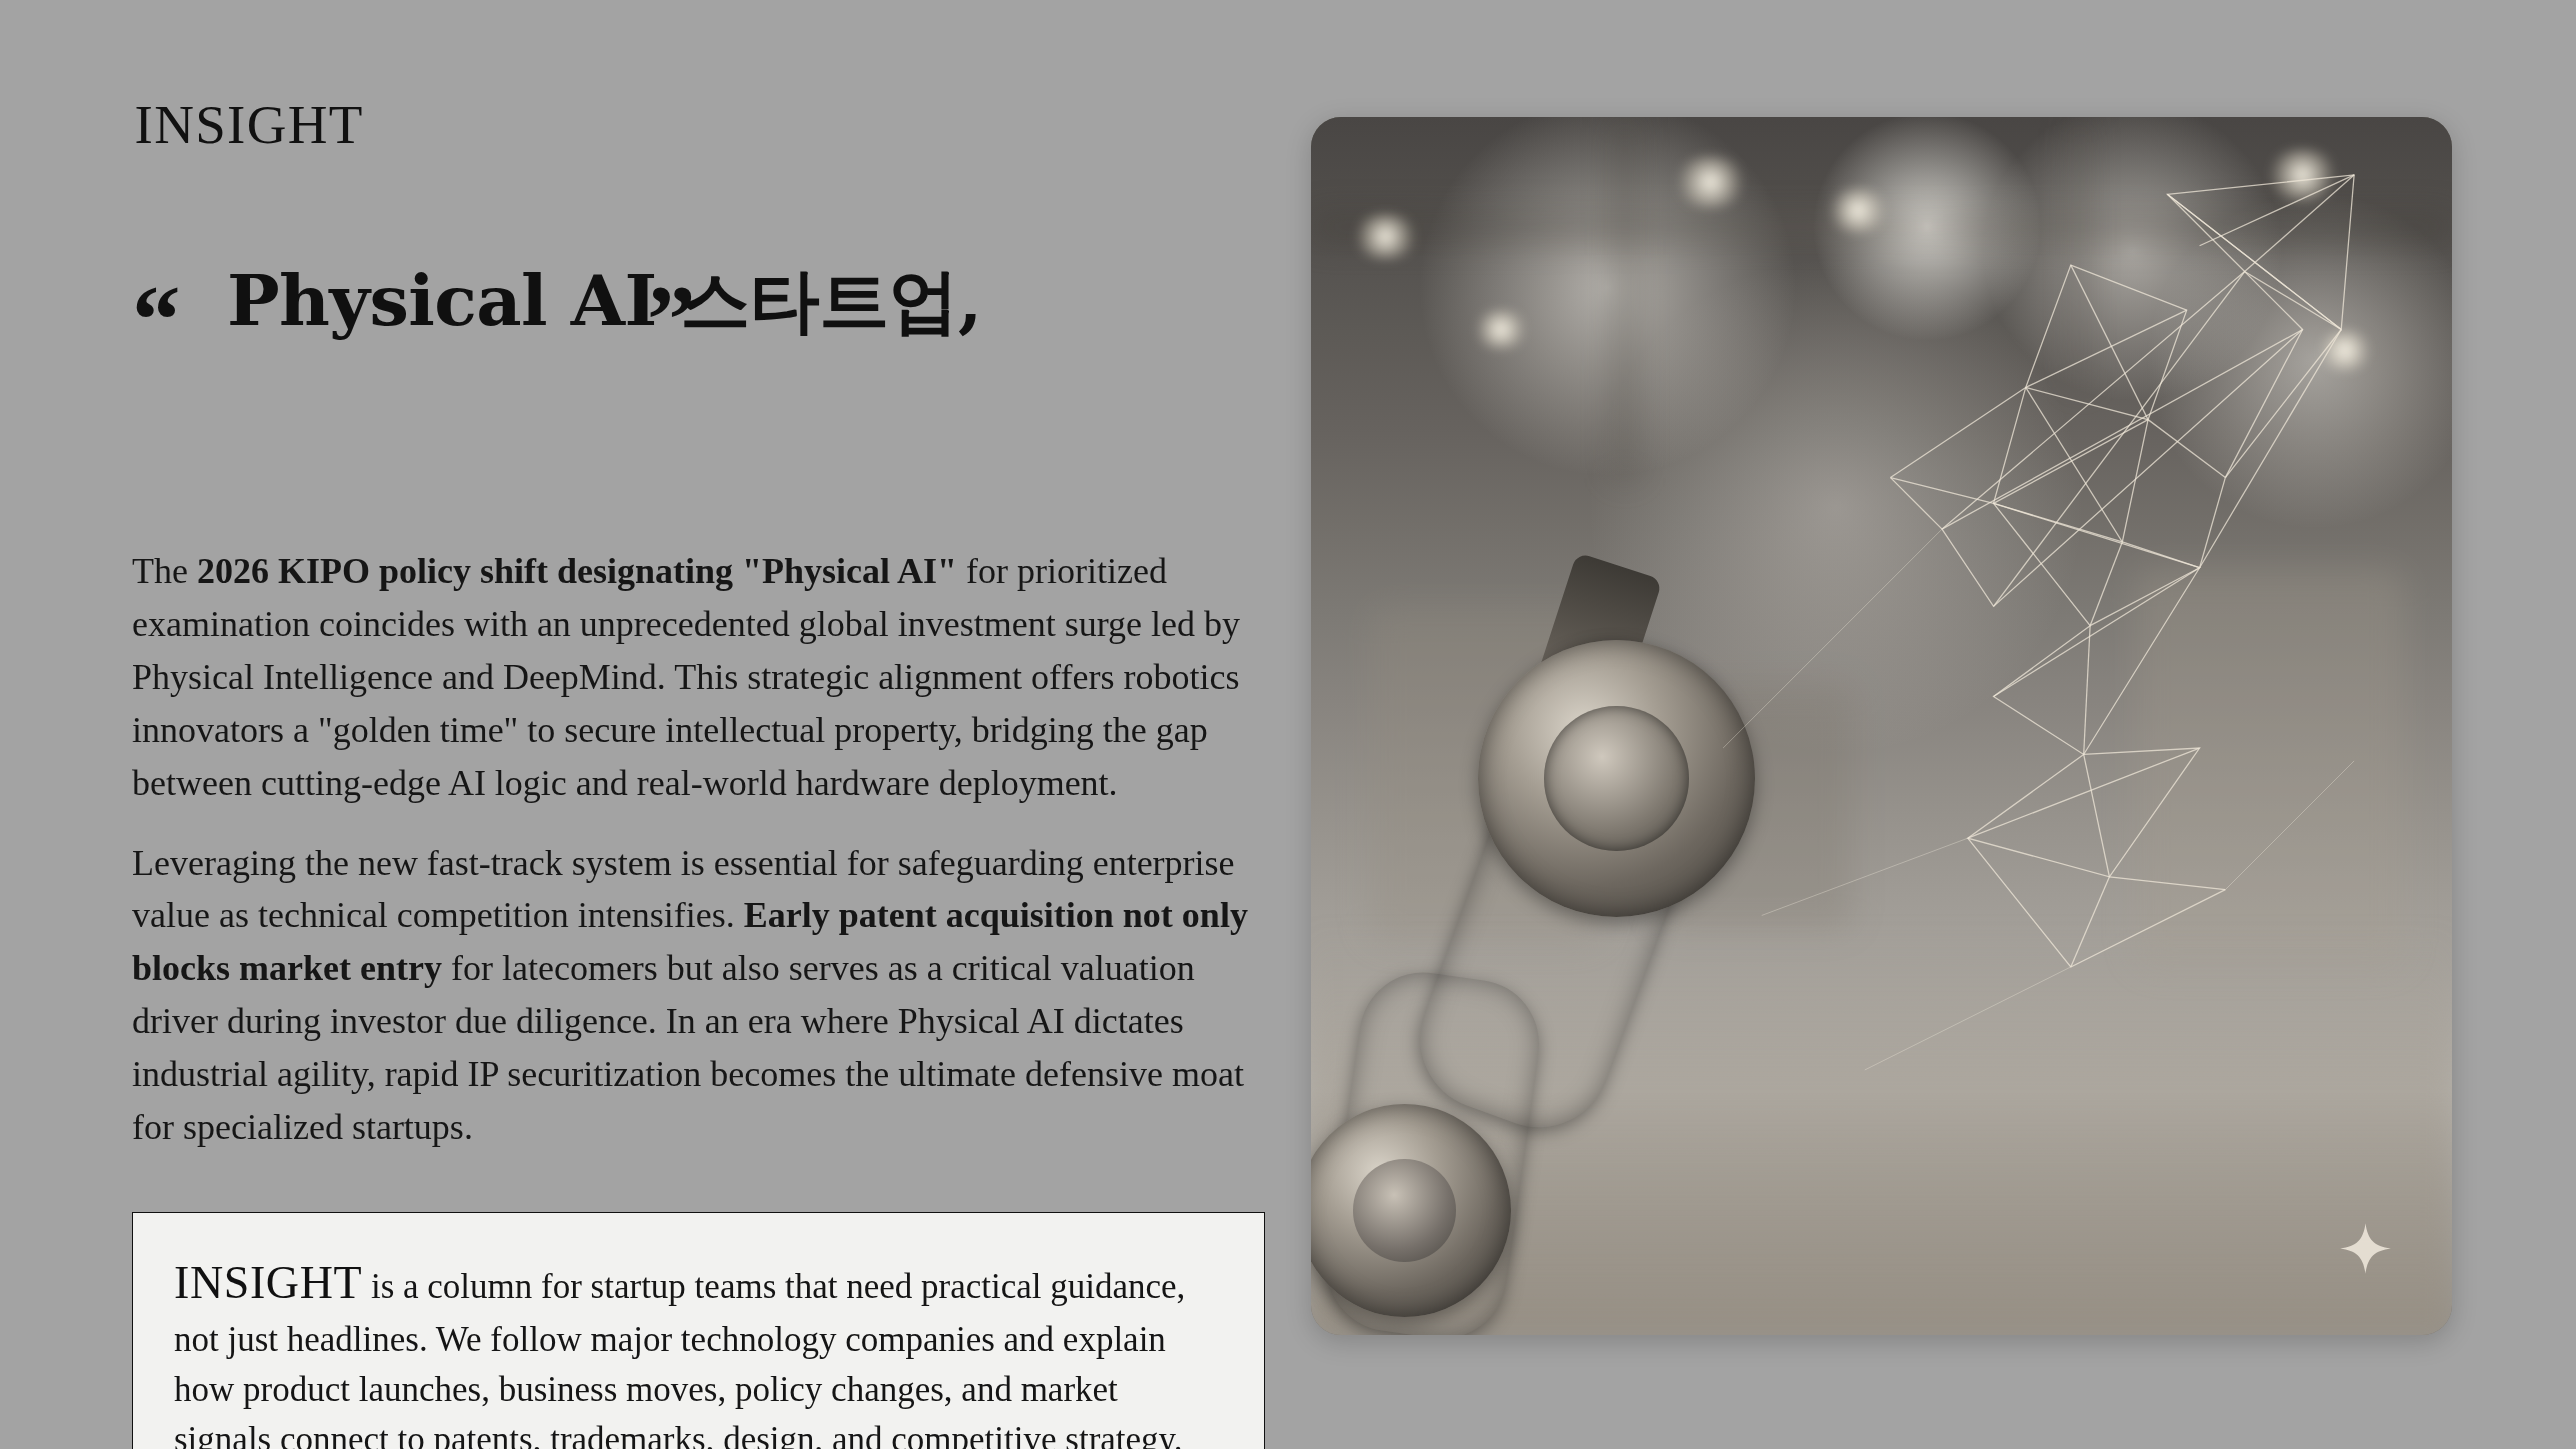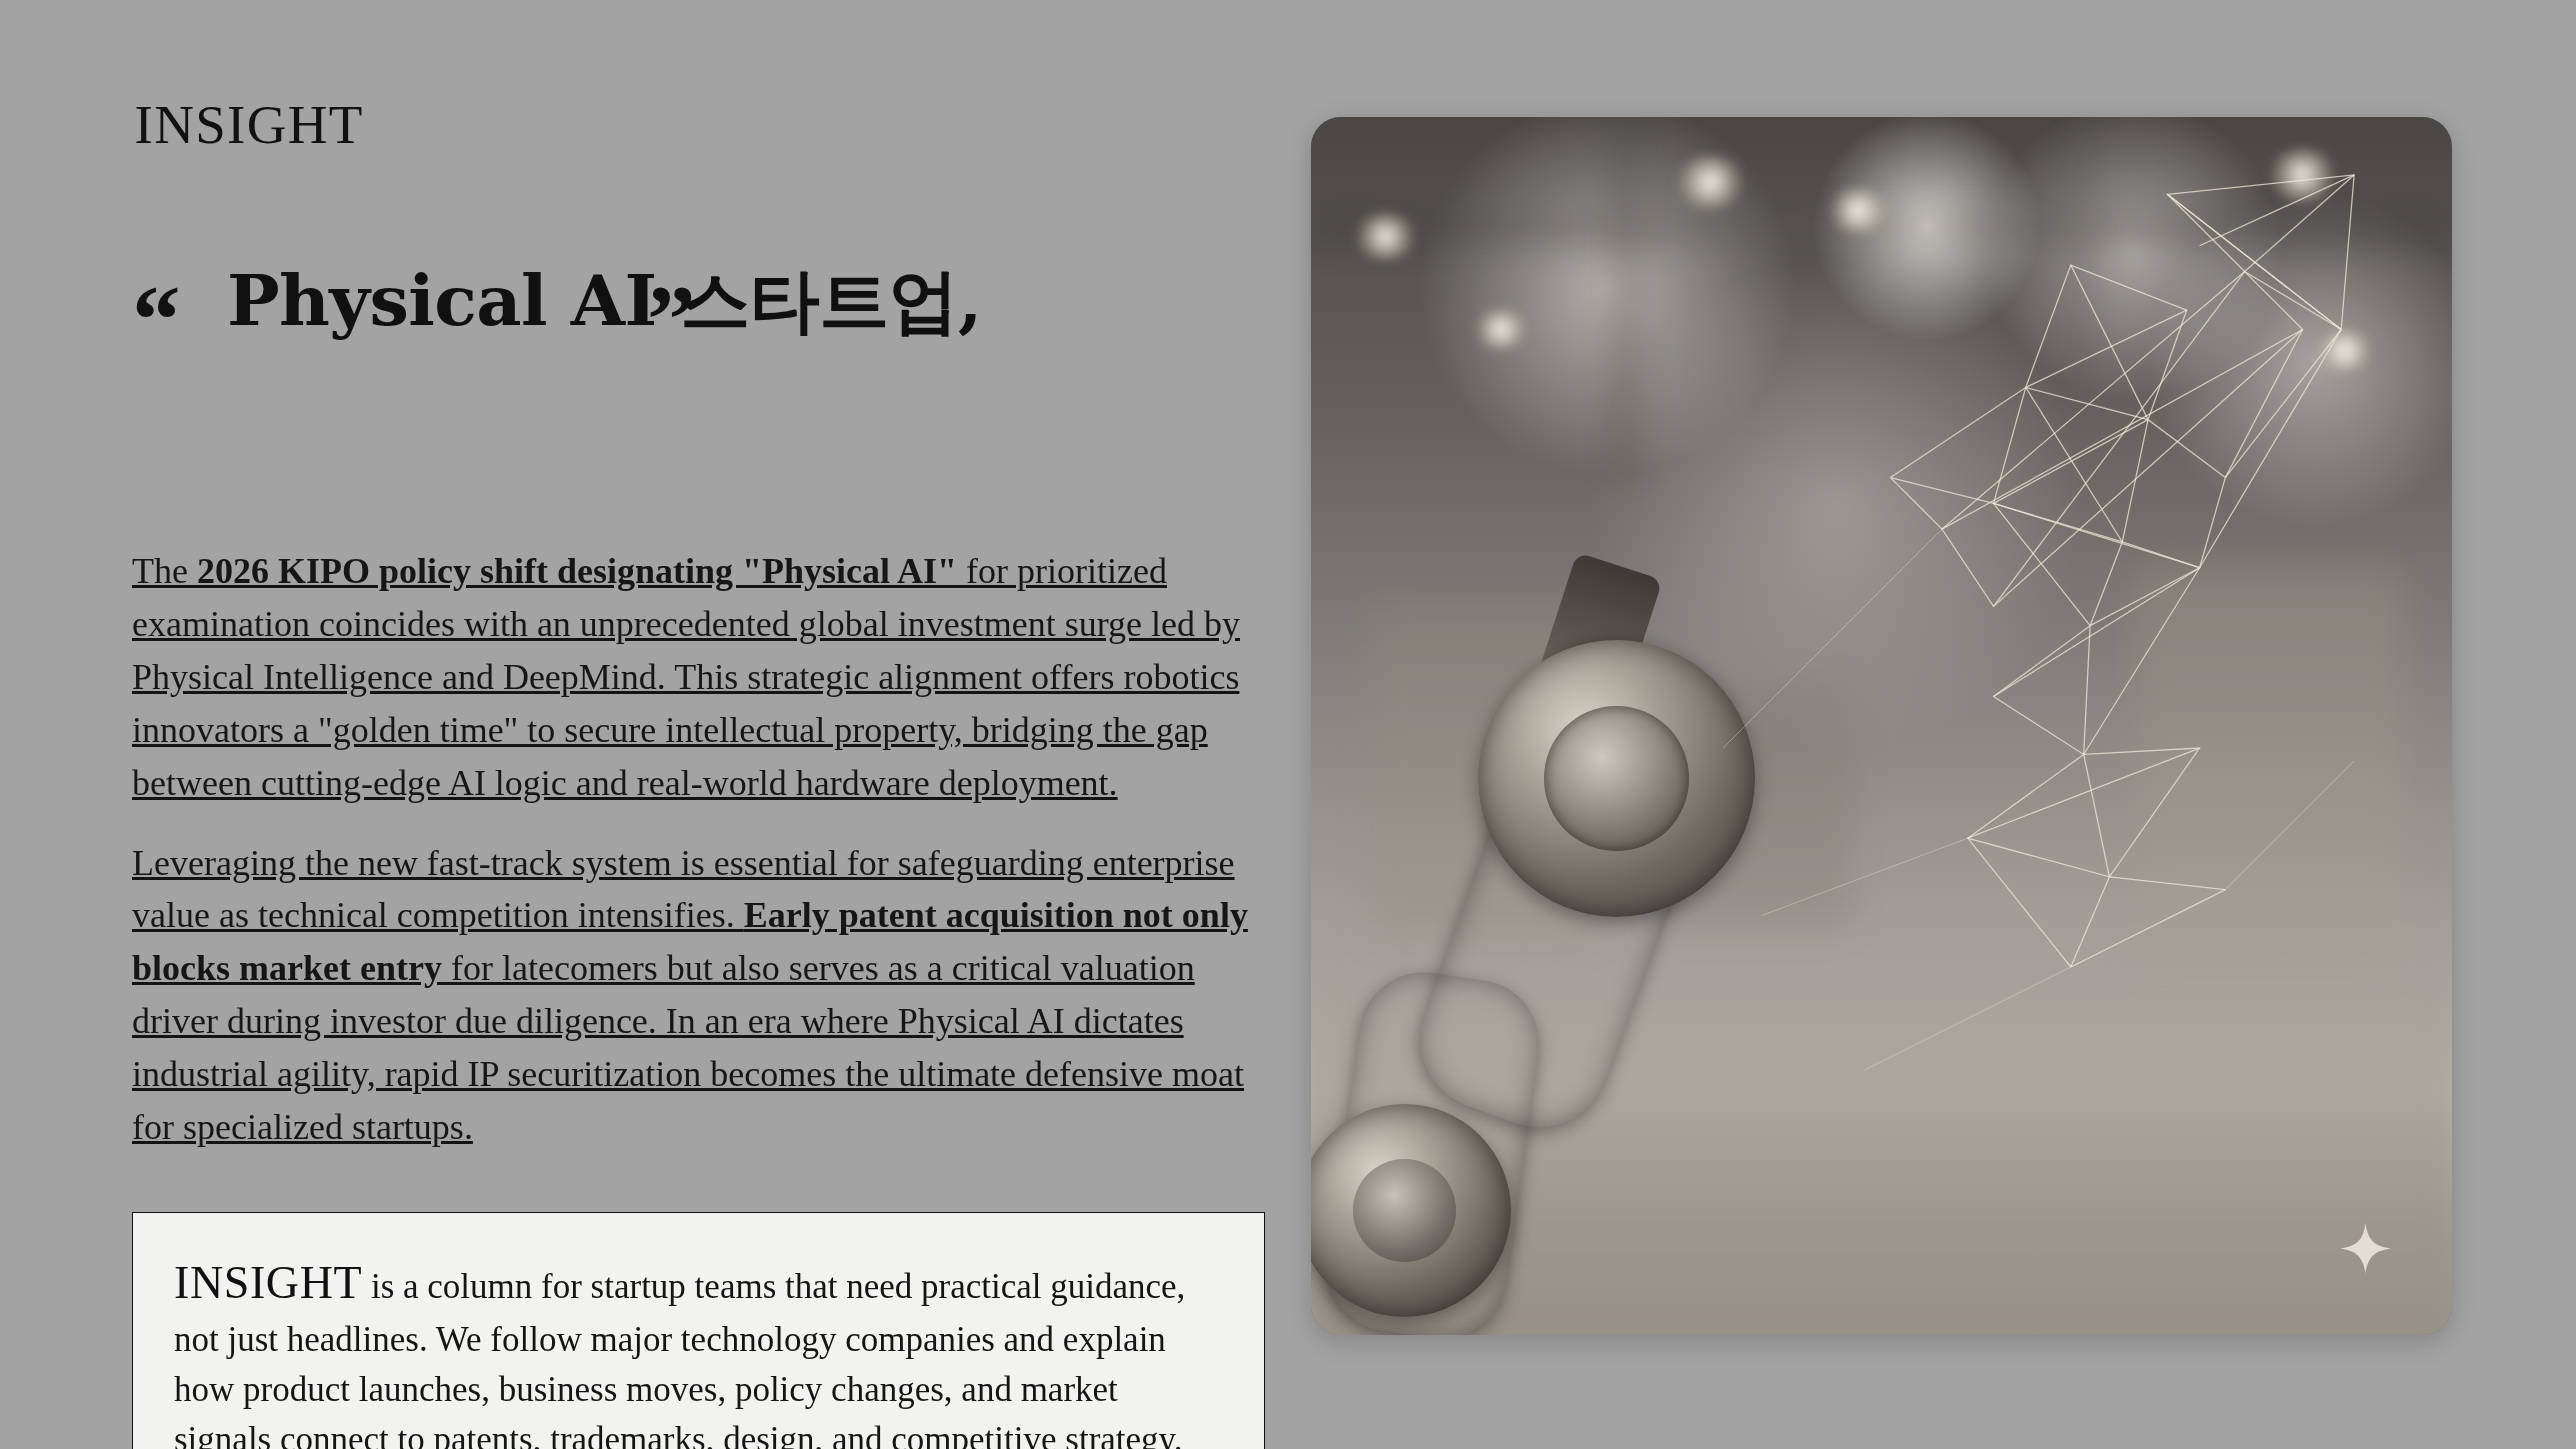--- a/index.html
+++ b/index.html
@@ -63,21 +63,20 @@
     font-size: 70px;
     line-height: 1.32;
     letter-spacing: -0.6px;
     color: #101010;
     width: 966px;
   }
 
   .body-copy {
     margin-top: 97px;
     width: 1133px;
-    text-decoration: underline;
   }
   .body-copy p {
     margin: 0 0 27px 0;
     font-family: "Liberation Serif", serif;
     font-size: 36px;
     line-height: 1.47;
     color: #161616;
   }
   .body-copy p:last-child { margin-bottom: 4px; }
   .body-copy b {

